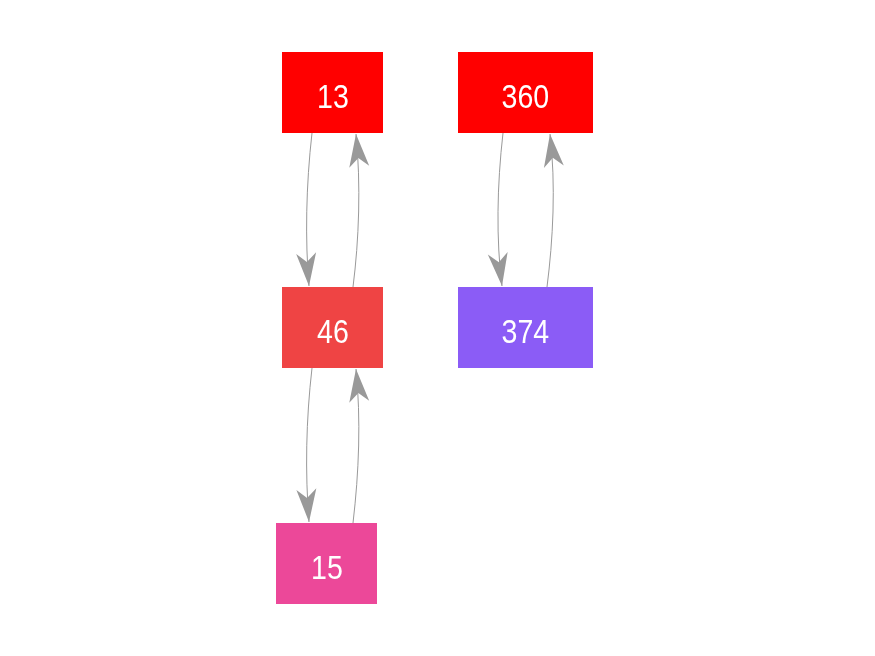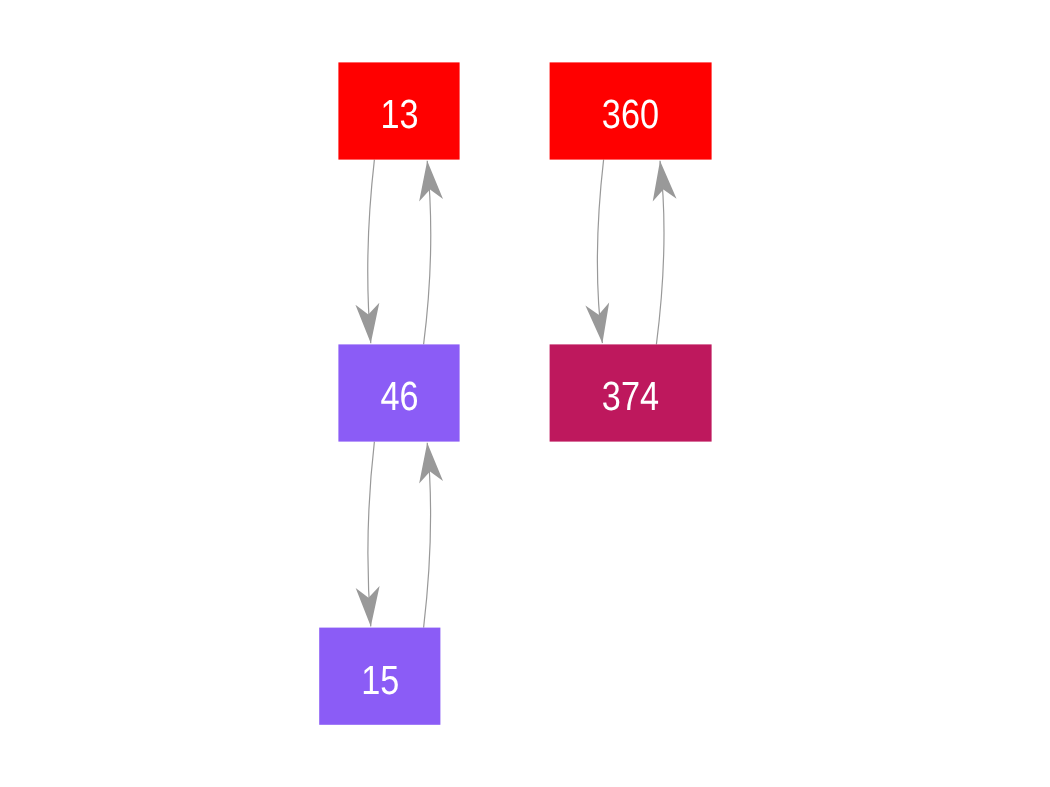--- a/index.html
+++ b/index.html
@@ -56,23 +56,23 @@
         <path d="M353,523 C359,472 361,420 356,369" class="edge-path" stroke="#999999" marker-end="url(#vee-arrow)"></path>
       </g>
   </svg>
   <div id="node-group">
       <div class="node" style="left: 282px; top: 52px; width: 101px; height: 81px; background: rgb(255, 0, 0); color: rgb(255, 255, 255);">
         <span class="node-label">13</span>
       </div>
       <div class="node" style="left: 458px; top: 52px; width: 135px; height: 81px; background: rgb(255, 0, 0); color: #ffffff;">
         <span class="node-label">360</span>
       </div>
-      <div class="node" style="left: 282px; top: 287px; width: 101px; height: 81px; background: #8b5cf6; color: rgb(255, 255, 255);">
+      <div class="node" style="left: 282px; top: 287px; width: 101px; height: 81px; background: #ef4444; color: rgb(255, 255, 255);">
         <span class="node-label">46</span>
       </div>
-      <div class="node" style="left: 458px; top: 287px; width: 135px; height: 81px; background: #be185d; color: rgb(255, 255, 255);">
+      <div class="node" style="left: 458px; top: 287px; width: 135px; height: 81px; background: #8b5cf6; color: rgb(255, 255, 255);">
         <span class="node-label">374</span>
       </div>
-      <div class="node" style="left: 266px; top: 523px; width: 101px; height: 81px; background: #8b5cf6; color: rgb(255, 255, 255);">
+      <div class="node" style="left: 276px; top: 523px; width: 101px; height: 81px; background: #ec4899; color: rgb(255, 255, 255);">
         <span class="node-label">15</span>
       </div>
     </div>
 </div>
 
 </body></html>

